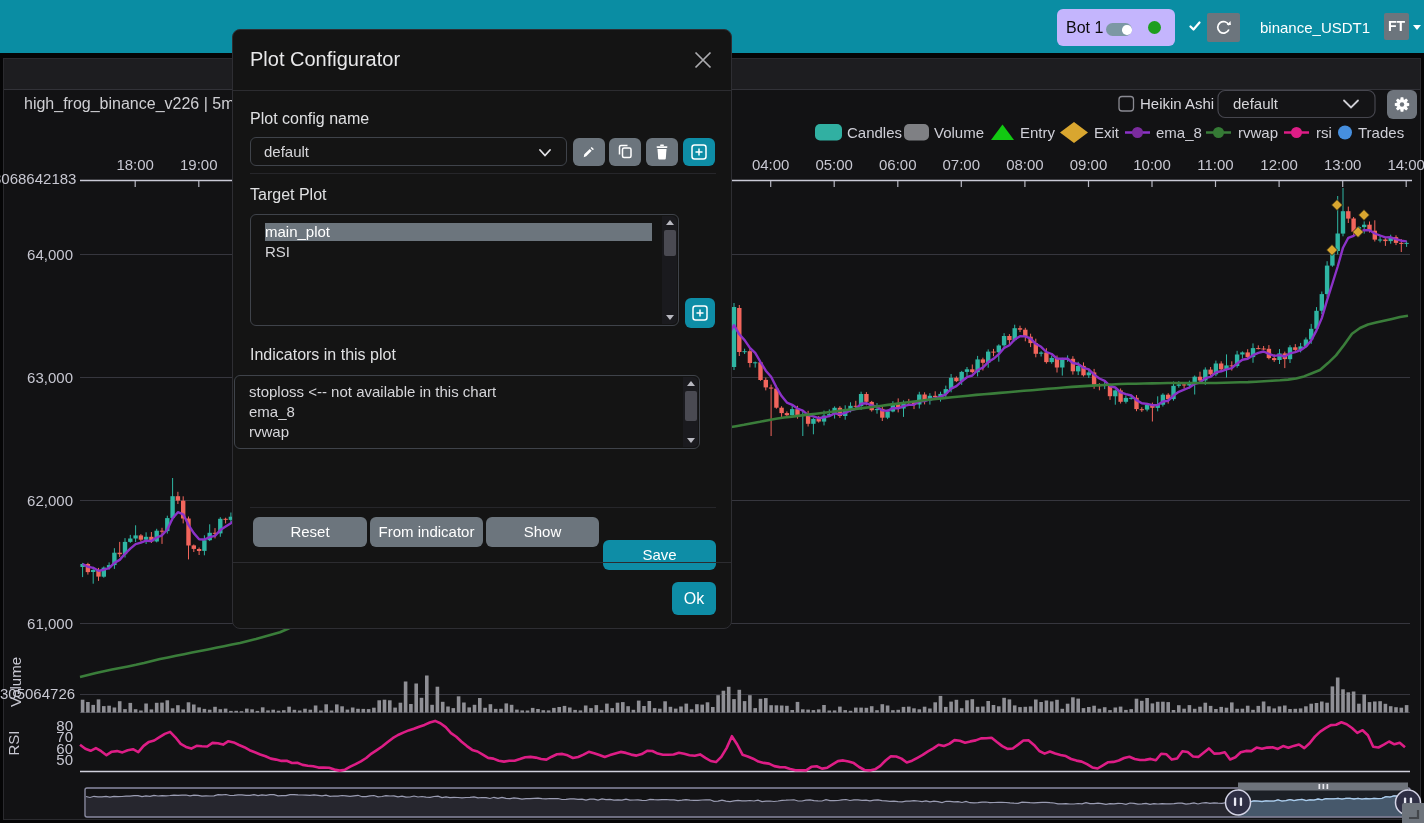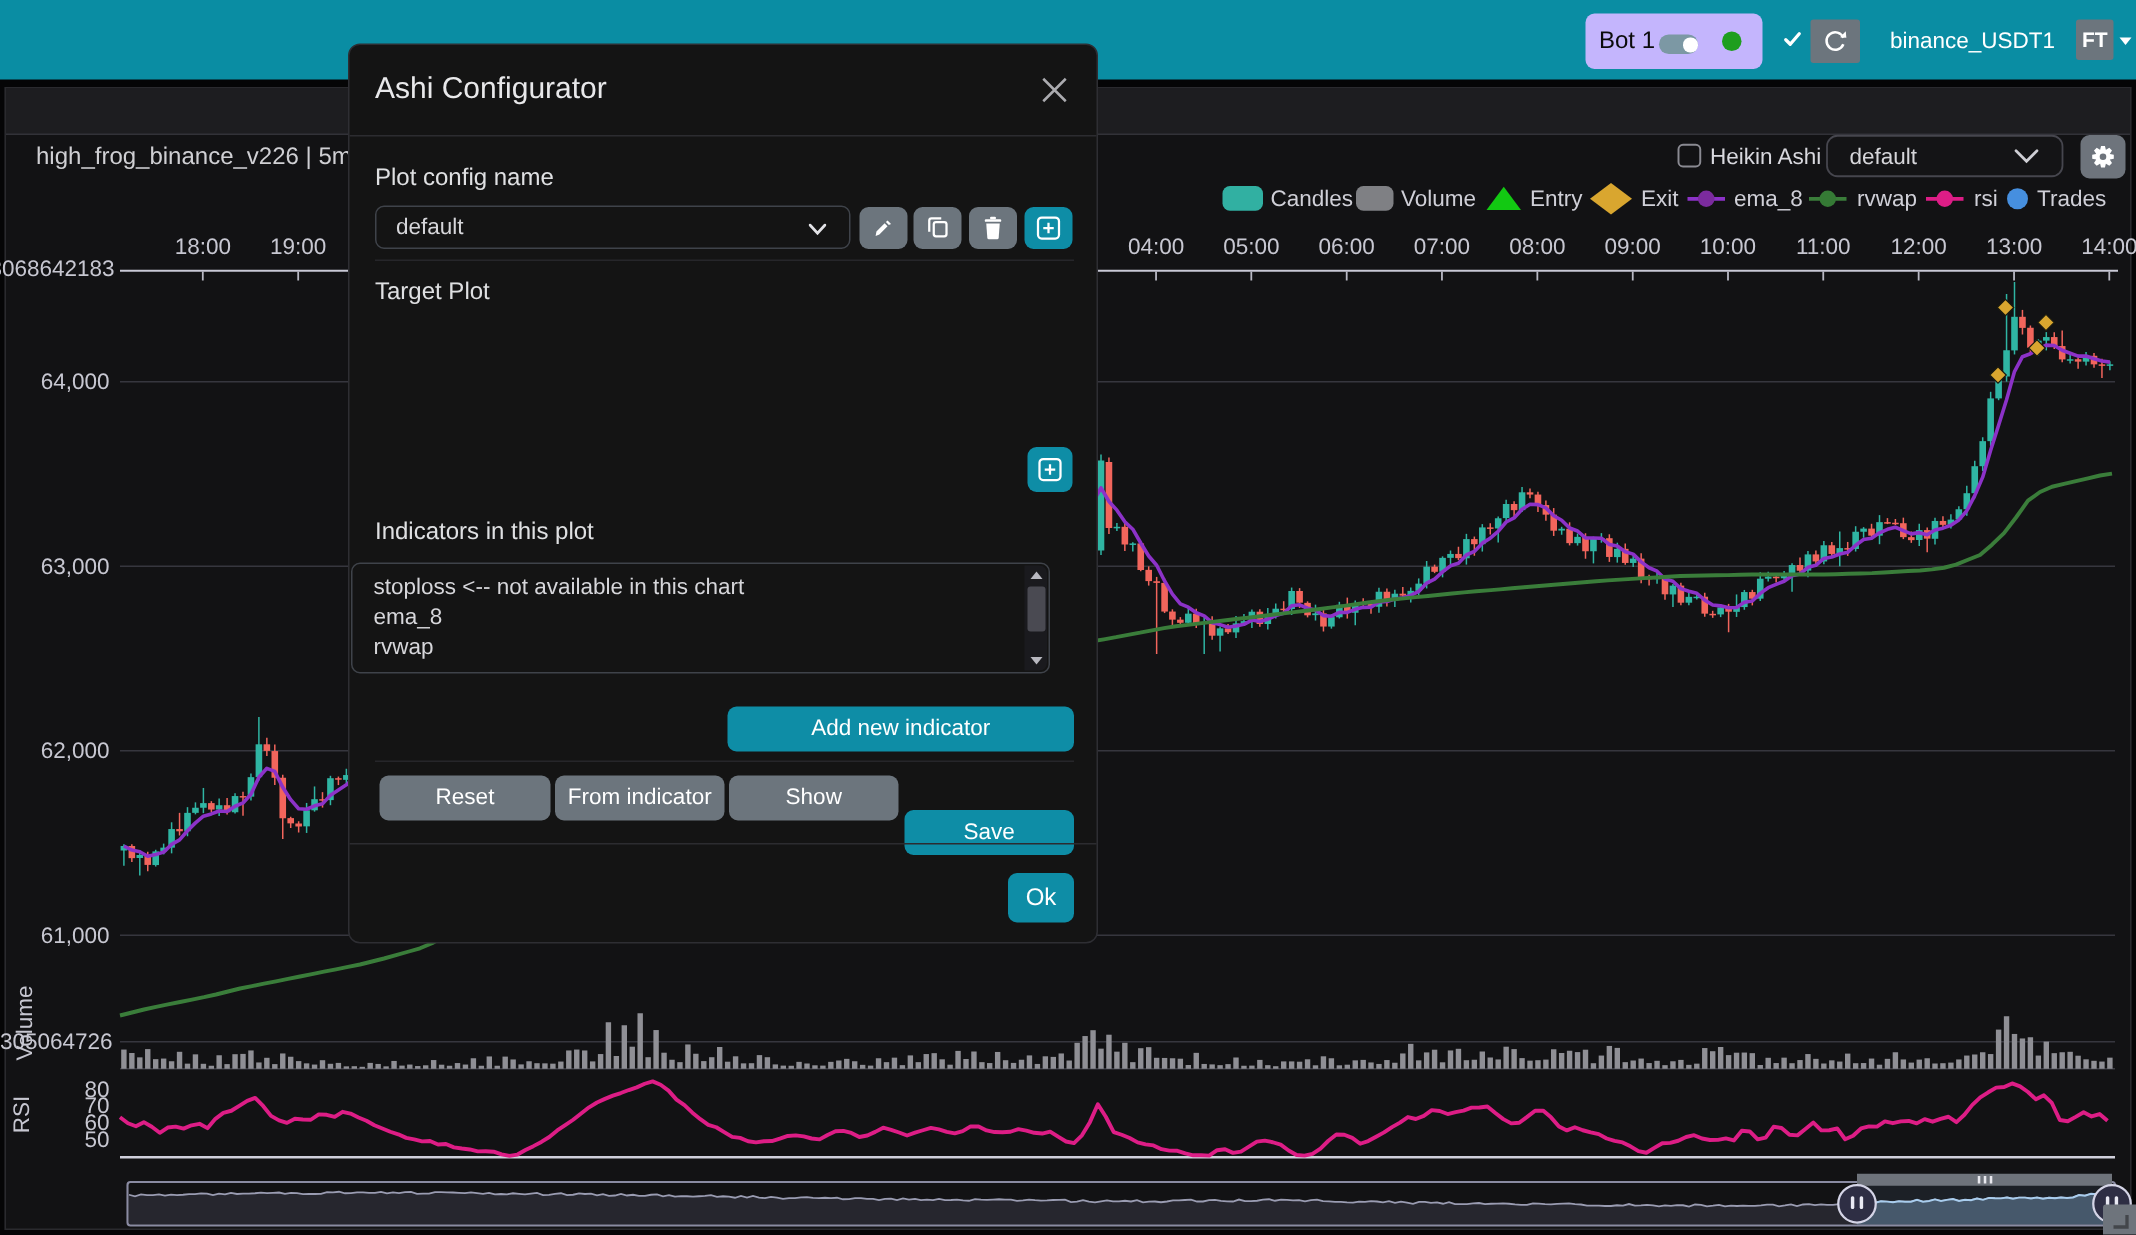--- a/index.html
+++ b/index.html
@@ -741,21 +741,21 @@
         </g>
       </svg>
   </div>
   <div class="navtxt" style="left:1260px;top:19px">binance_USDT1</div>
   <div class="graybtn" style="left:1384px;top:13px;width:25px;height:27px;text-align:center;line-height:27px;color:#fff;font-size:14px;font-weight:bold">FT</div>
   <div class="abs" style="left:1413px;top:25px;width:0;height:0;border-left:4.5px solid transparent;border-right:4.5px solid transparent;border-top:5px solid #fff"></div>
 </div>
 
 <div class="modal">
   <div class="mhead">
-      <div class="mtitle">Ashi Configurator</div>
+      <div class="mtitle">Plot Configurator</div>
     <svg class="mx" viewBox="0 0 28 28">
         <path d="M6.5 6.5 L21.5 21.5 M21.5 6.5 L6.5 21.5" stroke="#ababaf" stroke-width="1.7"></path>
       </svg>
   </div>
   <div class="lbl" style="left:17px;top:80px">Plot config name</div>
   <div class="sel" style="left:17px;top:107px;width:317px;height:29px;line-height:28px;padding-left:13px">default
     <svg style="position:absolute;right:15px;top:11px" width="12" height="8">
         <path d="M1 1 L6 6.5 L11 1" stroke="#e2e2e6" stroke-width="1.8" fill="none" stroke-linecap="round"></path>
       </svg>
   </div>
@@ -778,38 +778,47 @@
         </g>
       </svg></div>
   <div class="ibtn teal" style="left:450px;top:108px"><svg width="32" height="28">
         <g transform="translate(16,14)" fill="none" stroke="#fff" stroke-width="1.5">
           <rect x="-7" y="-7" width="14" height="14" rx="2.5"></rect>
           <path d="M-3.5 0 L3.5 0 M0 -3.5 L0 3.5"></path>
         </g>
       </svg></div>
   <div class="hr" style="left:17px;top:143px;width:466px"></div>
   <div class="lbl" style="left:17px;top:156px">Target Plot</div>
+  <div class="listbox" style="left:17px;top:184px;width:429px;height:112px">
+    <div style="position:absolute;left:14px;top:8px;width:387px;height:18px;background:#6c757d"></div>
+    <div class="li" style="top:8px;color:#fff">main_plot</div>
+    <div class="li" style="top:28px">RSI</div>
+    <div class="sbar">
+      <div class="sarrow" style="top:4px;border-bottom:5px solid #b8b8c0"></div>
+      <div class="sarrow" style="bottom:4px;border-top:5px solid #b8b8c0"></div>
+      <div class="sthumb" style="top:14px;height:26px"></div>
+    </div>
+  </div>
   <div class="ibtn teal" style="left:452px;top:268px;width:30px;height:30px"><svg width="30" height="30">
         <g transform="translate(15,15)" fill="none" stroke="#fff" stroke-width="1.5">
           <rect x="-7" y="-7" width="14" height="14" rx="2.5"></rect>
           <path d="M-3.5 0 L3.5 0 M0 -3.5 L0 3.5"></path>
         </g>
       </svg></div>
   <div class="lbl" style="left:17px;top:316px">Indicators in this plot</div>
   <div class="listbox" style="left:1px;top:345px;width:466px;height:74px">
     <div class="li" style="top:7px">stoploss &lt;-- not available in this chart</div>
     <div class="li" style="top:27px">ema_8</div>
     <div class="li" style="top:47px">rvwap</div>
     <div class="sbar">
       <div class="sarrow" style="top:4px;border-bottom:5px solid #b8b8c0"></div>
       <div class="sarrow" style="bottom:4px;border-top:5px solid #b8b8c0"></div>
       <div class="sthumb" style="top:14px;height:30px"></div>
     </div>
   </div>
-  <div class="btn teal" style="left:252px;top:441px;width:231px">Add new indicator</div>
   <div class="hr" style="left:17px;top:476.5px;width:466px"></div>
   <div class="btn" style="left:20px;top:487px;width:114px">Reset</div>
   <div class="btn" style="left:137px;top:487px;width:113px">From indicator</div>
   <div class="btn" style="left:253px;top:487px;width:113px">Show</div>
   <div class="btn teal" style="left:370px;top:510px;width:113px">Save</div>
   <div class="hr" style="left:0px;top:532px;width:100%;background:#2c2c30"></div>
   <div class="btn teal" style="left:439px;top:552px;width:44px;height:33px;line-height:33px;font-size:16px">Ok</div>
 </div>
 <div class="grip"><svg width="22" height="20">
       <path d="M7 15 L16 15 L16 7" fill="none" stroke="#43464b" stroke-width="2.2"></path>

